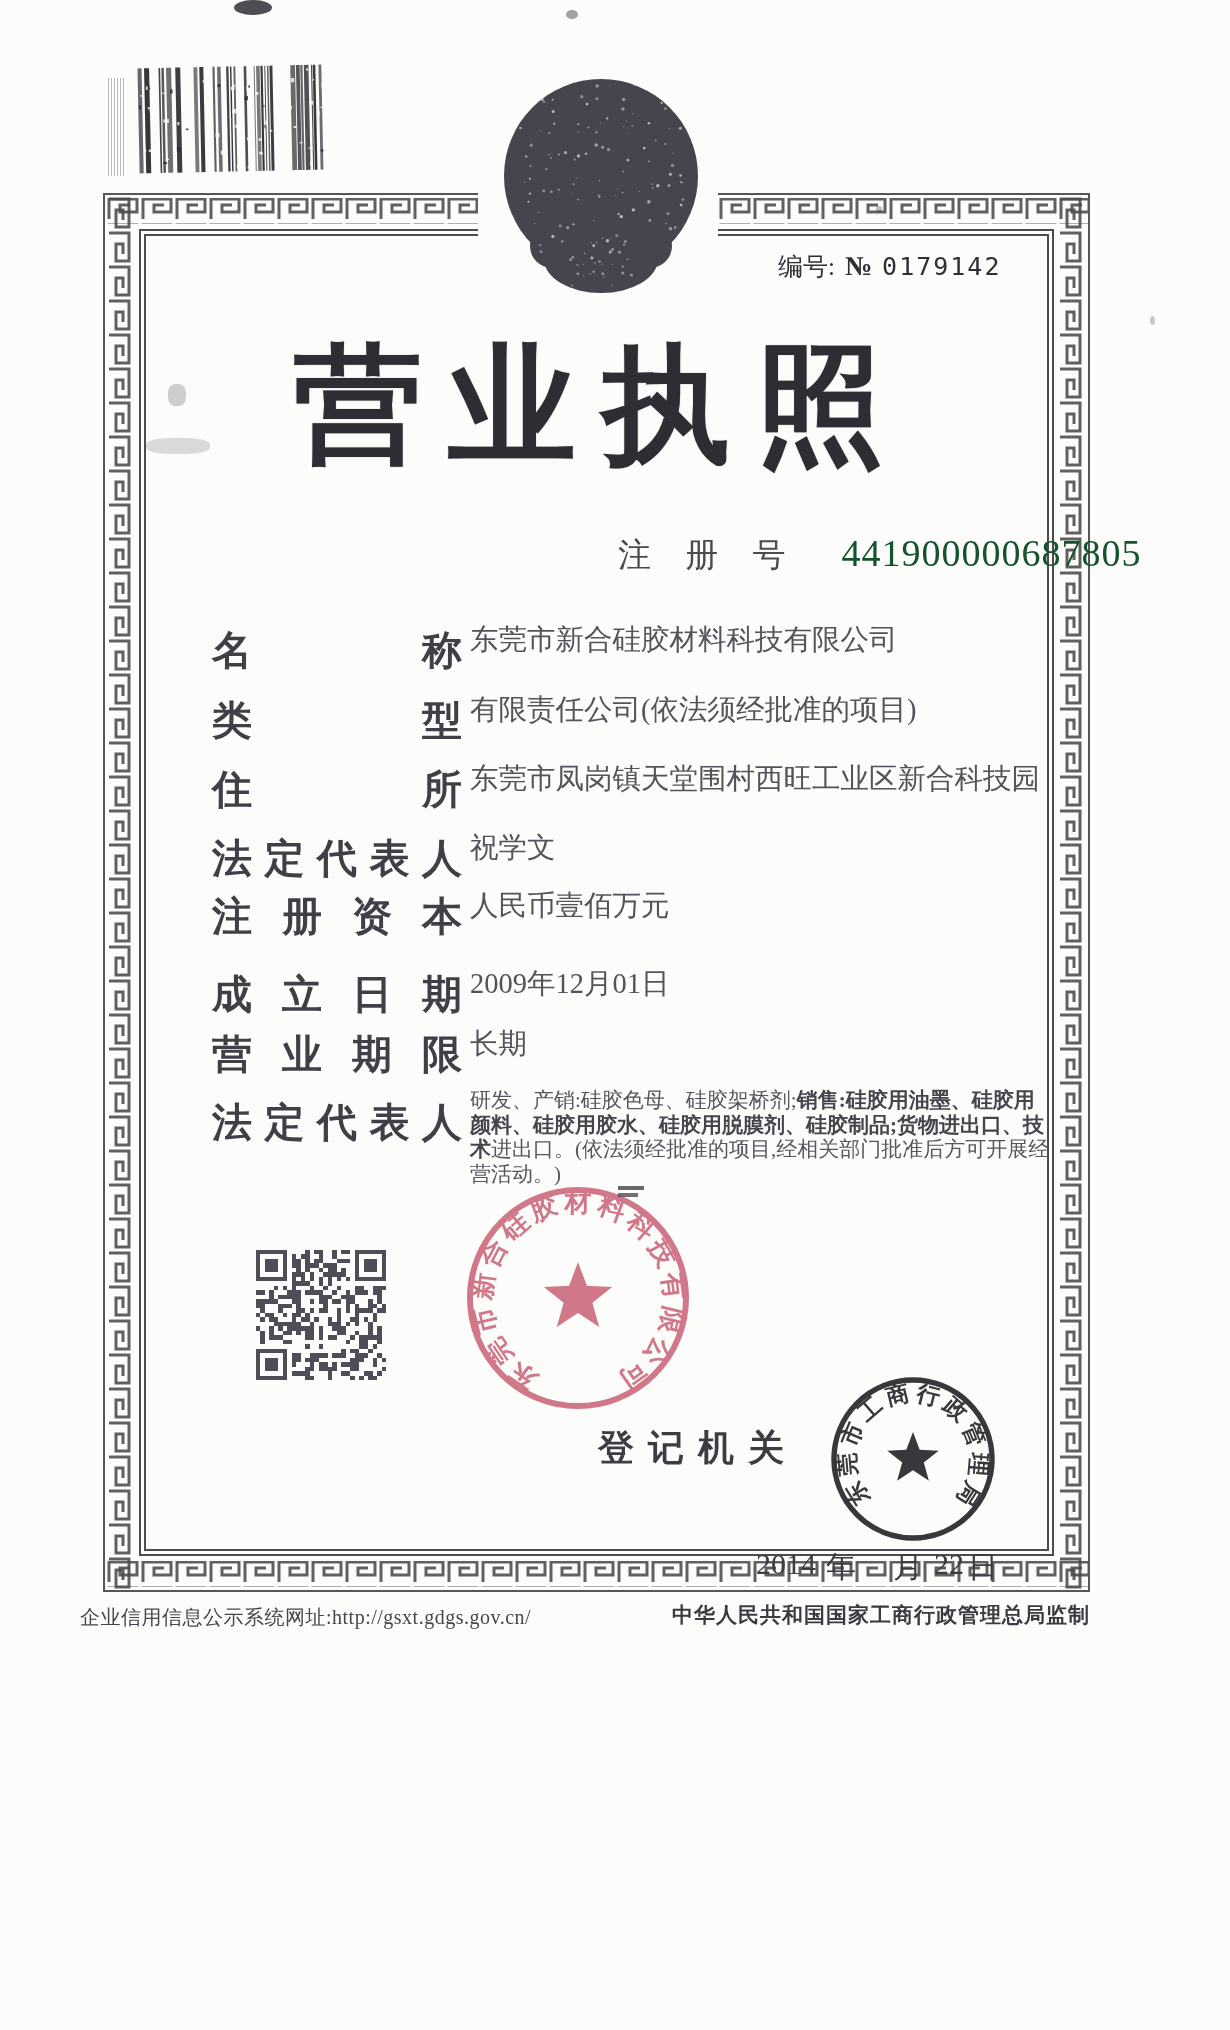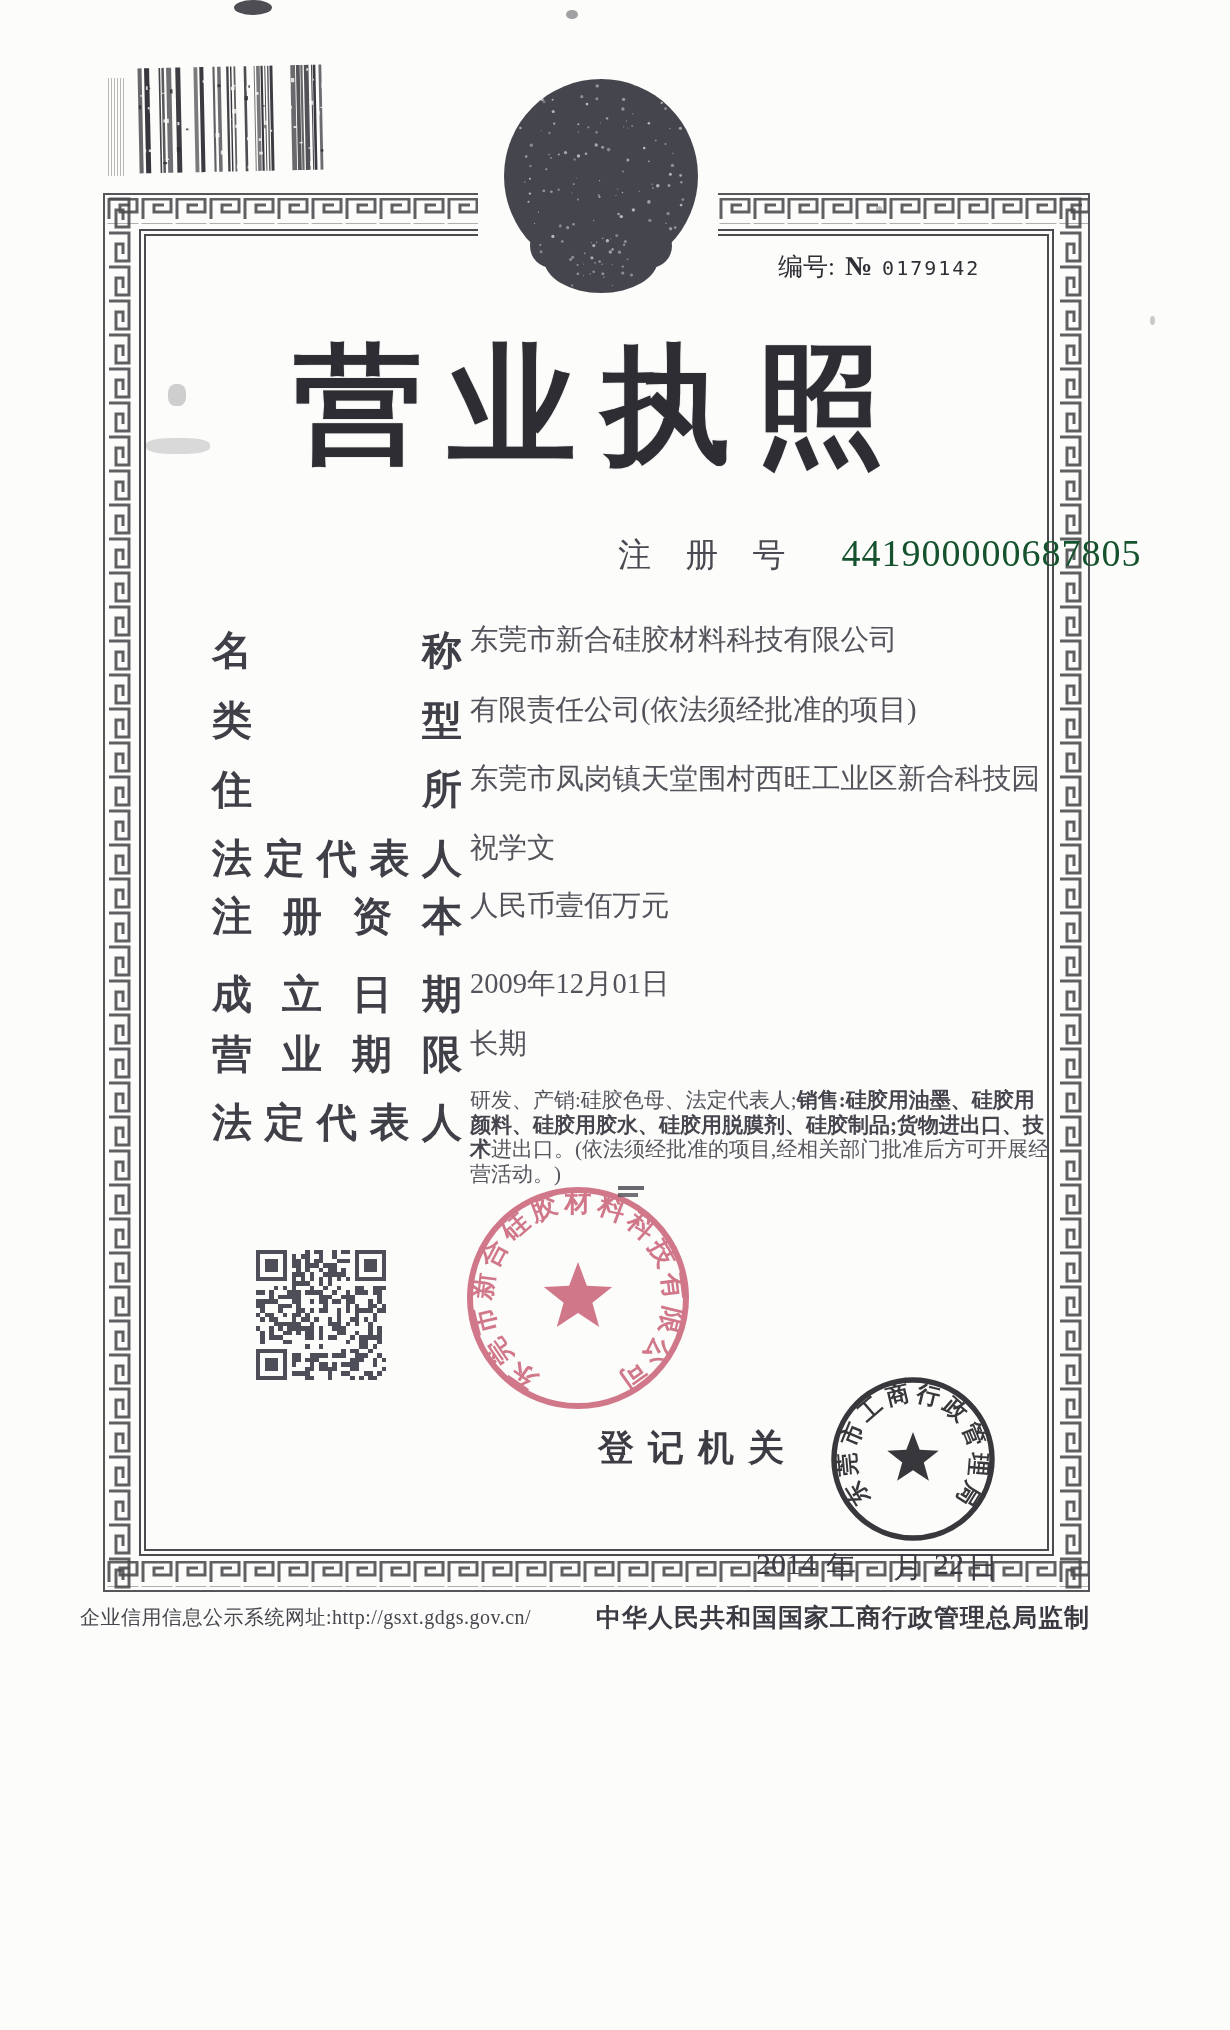--- a/index.html
+++ b/index.html
@@ -16,21 +16,21 @@
   .strip-v{top:196px;width:30px;height:1393px;}
   .emblem-mask{position:absolute;left:478px;top:190px;width:240px;height:48px;background:#fcfcfa;}
 
   
   .barcode{position:absolute;left:130px;top:60px;width:202px;height:122px;transform:rotate(-1.2deg);}
   .barcode-ghost{position:absolute;left:108px;top:78px;width:18px;height:98px;opacity:.45;
      background:repeating-linear-gradient(90deg,rgba(40,40,45,.7) 0 1px,transparent 1px 3px);}
   .emblem{position:absolute;left:500px;top:76px;width:202px;height:222px;}
   .serial{position:absolute;left:778px;top:250px;font-size:25px;color:#2f2f36;display:flex;gap:10px;align-items:baseline;white-space:nowrap;}
   .serial .no-sym{font-weight:700;font-size:27px;}
-  .serial .no-digits{font-family:"DejaVu Sans Mono","Liberation Mono",monospace;font-size:20px;letter-spacing:2px;}
+  .serial .no-digits{font-family:"DejaVu Sans Mono","Liberation Mono",monospace;font-size:25px;letter-spacing:2px;}
   .title{position:absolute;left:294px;top:338px;font-family:"Liberation Sans","DejaVu Sans",sans-serif;
          font-size:128px;line-height:1.05;font-weight:800;letter-spacing:26px;color:#2d2d33;white-space:nowrap;
          text-shadow:0 0 1px rgba(40,40,45,.55);}
   .regno{position:absolute;left:618px;top:531px;display:flex;gap:43px;align-items:baseline;white-space:nowrap;}
   .regno-label{font-size:33px;letter-spacing:13px;color:#4a4a52;}
   .regno-value{font-size:38px;letter-spacing:1px;color:#14532d;}
 
   
   .row{position:absolute;left:0;top:0;width:1230px;height:60px;}
   .flabel{position:absolute;left:212px;width:250px;font-size:40px;line-height:1;font-weight:600;
@@ -44,21 +44,21 @@
   .qr{position:absolute;left:256px;top:1250px;width:130px;height:130px;}
   .red-stamp{position:absolute;left:462px;top:1182px;width:232px;height:232px;opacity:.78;}
   .black-stamp{position:absolute;left:828px;top:1374px;width:170px;height:170px;opacity:.9;}
   .authority{position:absolute;left:598px;top:1424px;font-size:36px;font-weight:600;letter-spacing:14px;
              color:#3c3c44;white-space:nowrap;}
   .dateline{position:absolute;left:0;top:1490px;width:1230px;height:40px;font-size:30px;color:#3b3b43;}
   .dateline span{position:absolute;top:9px;margin-top:48px;}
 
   
   .footer-left{position:absolute;left:80px;top:1604px;font-size:20px;color:#46464e;letter-spacing:.5px;}
-  .footer-right{position:absolute;right:140px;top:1601px;font-size:25px;font-weight:600;color:#3a3a42;letter-spacing:1px;}
+  .footer-right{position:absolute;right:140px;top:1601px;font-size:21px;font-weight:600;color:#3a3a42;letter-spacing:1px;}
 
   
   .speck{position:absolute;pointer-events:none;}
 </style>
 </head>
 <body>
 
 <div class="page">
 
   <div class="frame-outer"></div>
@@ -378,21 +378,21 @@
     <div class="flabel">成立日期</div>
     <div class="fvalue">2009年12月01日</div>
   </div>
   <div class="row" style="top:1022px">
     <div class="flabel">营业期限</div>
     <div class="fvalue">长期</div>
   </div>
   <div class="row" style="top:1090px">
     <div class="flabel">法定代表人</div>
     <div class="scope-text">
-      <span>研发、产销:硅胶色母、法定代表人;</span><span class="bold">销售:硅胶用油墨、硅胶用</span><span class="bold">颜料、硅胶用胶水、硅胶用脱膜剂、硅胶制品;货物进出口、技术</span><span>进出口。(依法须经批准的项目,经相关部门批准后方可开展经营</span><span>活动。)</span>
+      <span>研发、产销:硅胶色母、硅胶架桥剂;</span><span class="bold">销售:硅胶用油墨、硅胶用</span><span class="bold">颜料、硅胶用胶水、硅胶用脱膜剂、硅胶制品;货物进出口、技术</span><span>进出口。(依法须经批准的项目,经相关部门批准后方可开展经营</span><span>活动。)</span>
     </div>
   </div>
 
   <svg id="qr-svg" class="qr" viewBox="0 0 29 29" shape-rendering="crispEdges">
       <rect x="0" y="0" width="7" height="7" fill="#4e4e58"></rect>
       <rect x="1" y="1" width="5" height="5" fill="#fcfcfa"></rect>
       <rect x="2" y="2" width="3" height="3" fill="#4e4e58"></rect>
       <rect x="22" y="0" width="7" height="7" fill="#4e4e58"></rect>
       <rect x="23" y="1" width="5" height="5" fill="#fcfcfa"></rect>
       <rect x="24" y="2" width="3" height="3" fill="#4e4e58"></rect>

